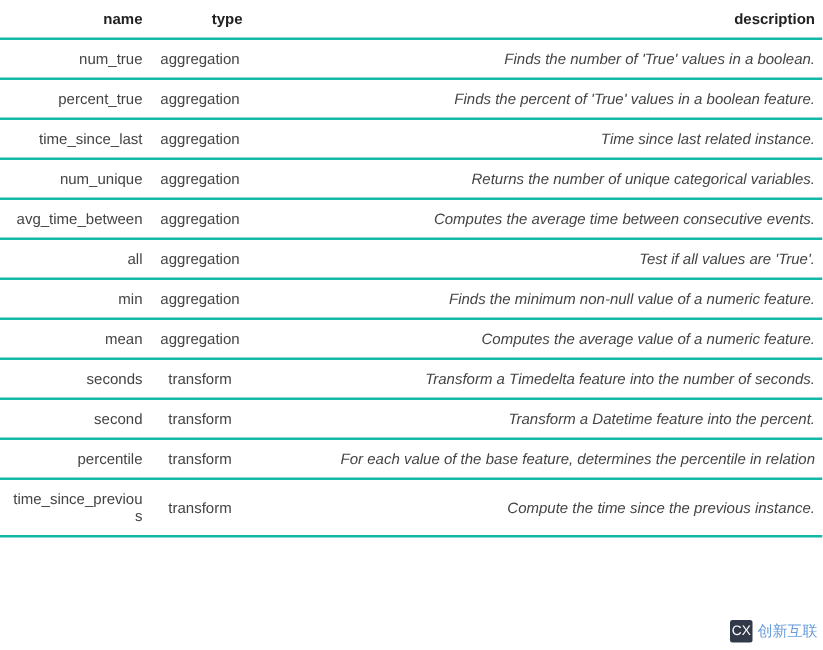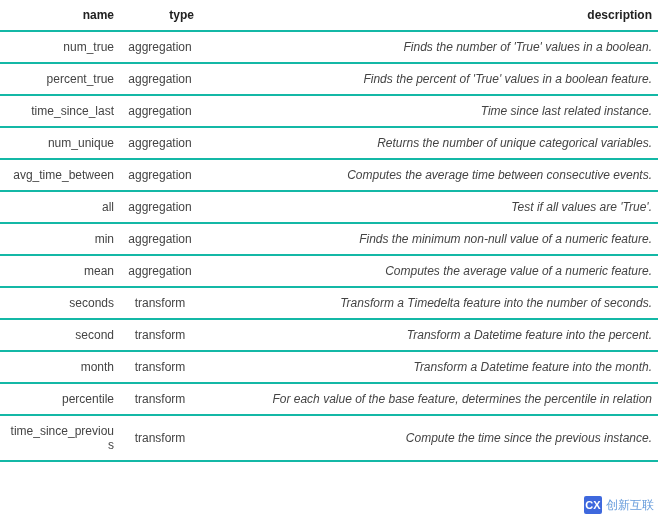--- a/index.html
+++ b/index.html
@@ -41,23 +41,23 @@
     display: flex;
     align-items: center;
     gap: 4px;
     font-size: 12px;
     color: #4c8bd6;
     opacity: 0.85;
     pointer-events: none;
   }
   .watermark .logo {
     width: 18px; height: 18px;
-    background: #1d4ed8;
+    background: #0f172a;
     color: #fff;
-    font-weight: bold;
+    font-weight: normal;
     font-size: 11px;
     display: flex; align-items: center; justify-content: center;
     border-radius: 2px;
   }
 </style>
 </head>
 <body>
 
 <table>
   <colgroup>
@@ -117,25 +117,20 @@
         <td class="name-cell">seconds</td>
         <td class="type-cell">transform</td>
         <td class="desc-cell">Transform a Timedelta feature into the number of seconds.</td>
       </tr>
       <tr>
         <td class="name-cell">second</td>
         <td class="type-cell">transform</td>
         <td class="desc-cell">Transform a Datetime feature into the percent.</td>
       </tr>
       <tr>
-        <td class="name-cell">month</td>
-        <td class="type-cell">transform</td>
-        <td class="desc-cell">Transform a Datetime feature into the month.</td>
-      </tr>
-      <tr>
         <td class="name-cell">percentile</td>
         <td class="type-cell">transform</td>
         <td class="desc-cell">For each value of the base feature, determines the percentile in relation</td>
       </tr>
       <tr>
         <td class="name-cell">time_since_previous</td>
         <td class="type-cell">transform</td>
         <td class="desc-cell">Compute the time since the previous instance.</td>
       </tr>
     </tbody>

